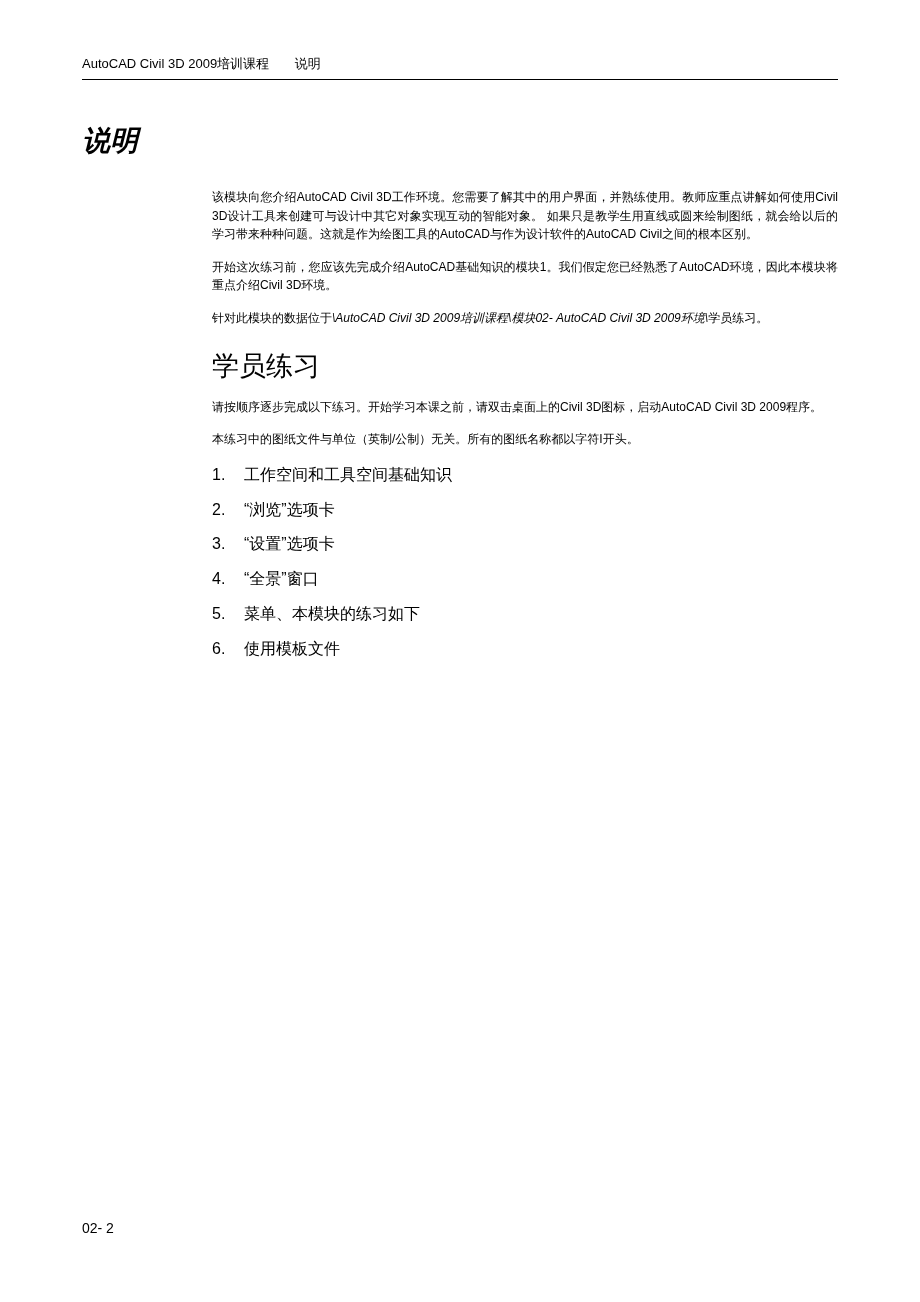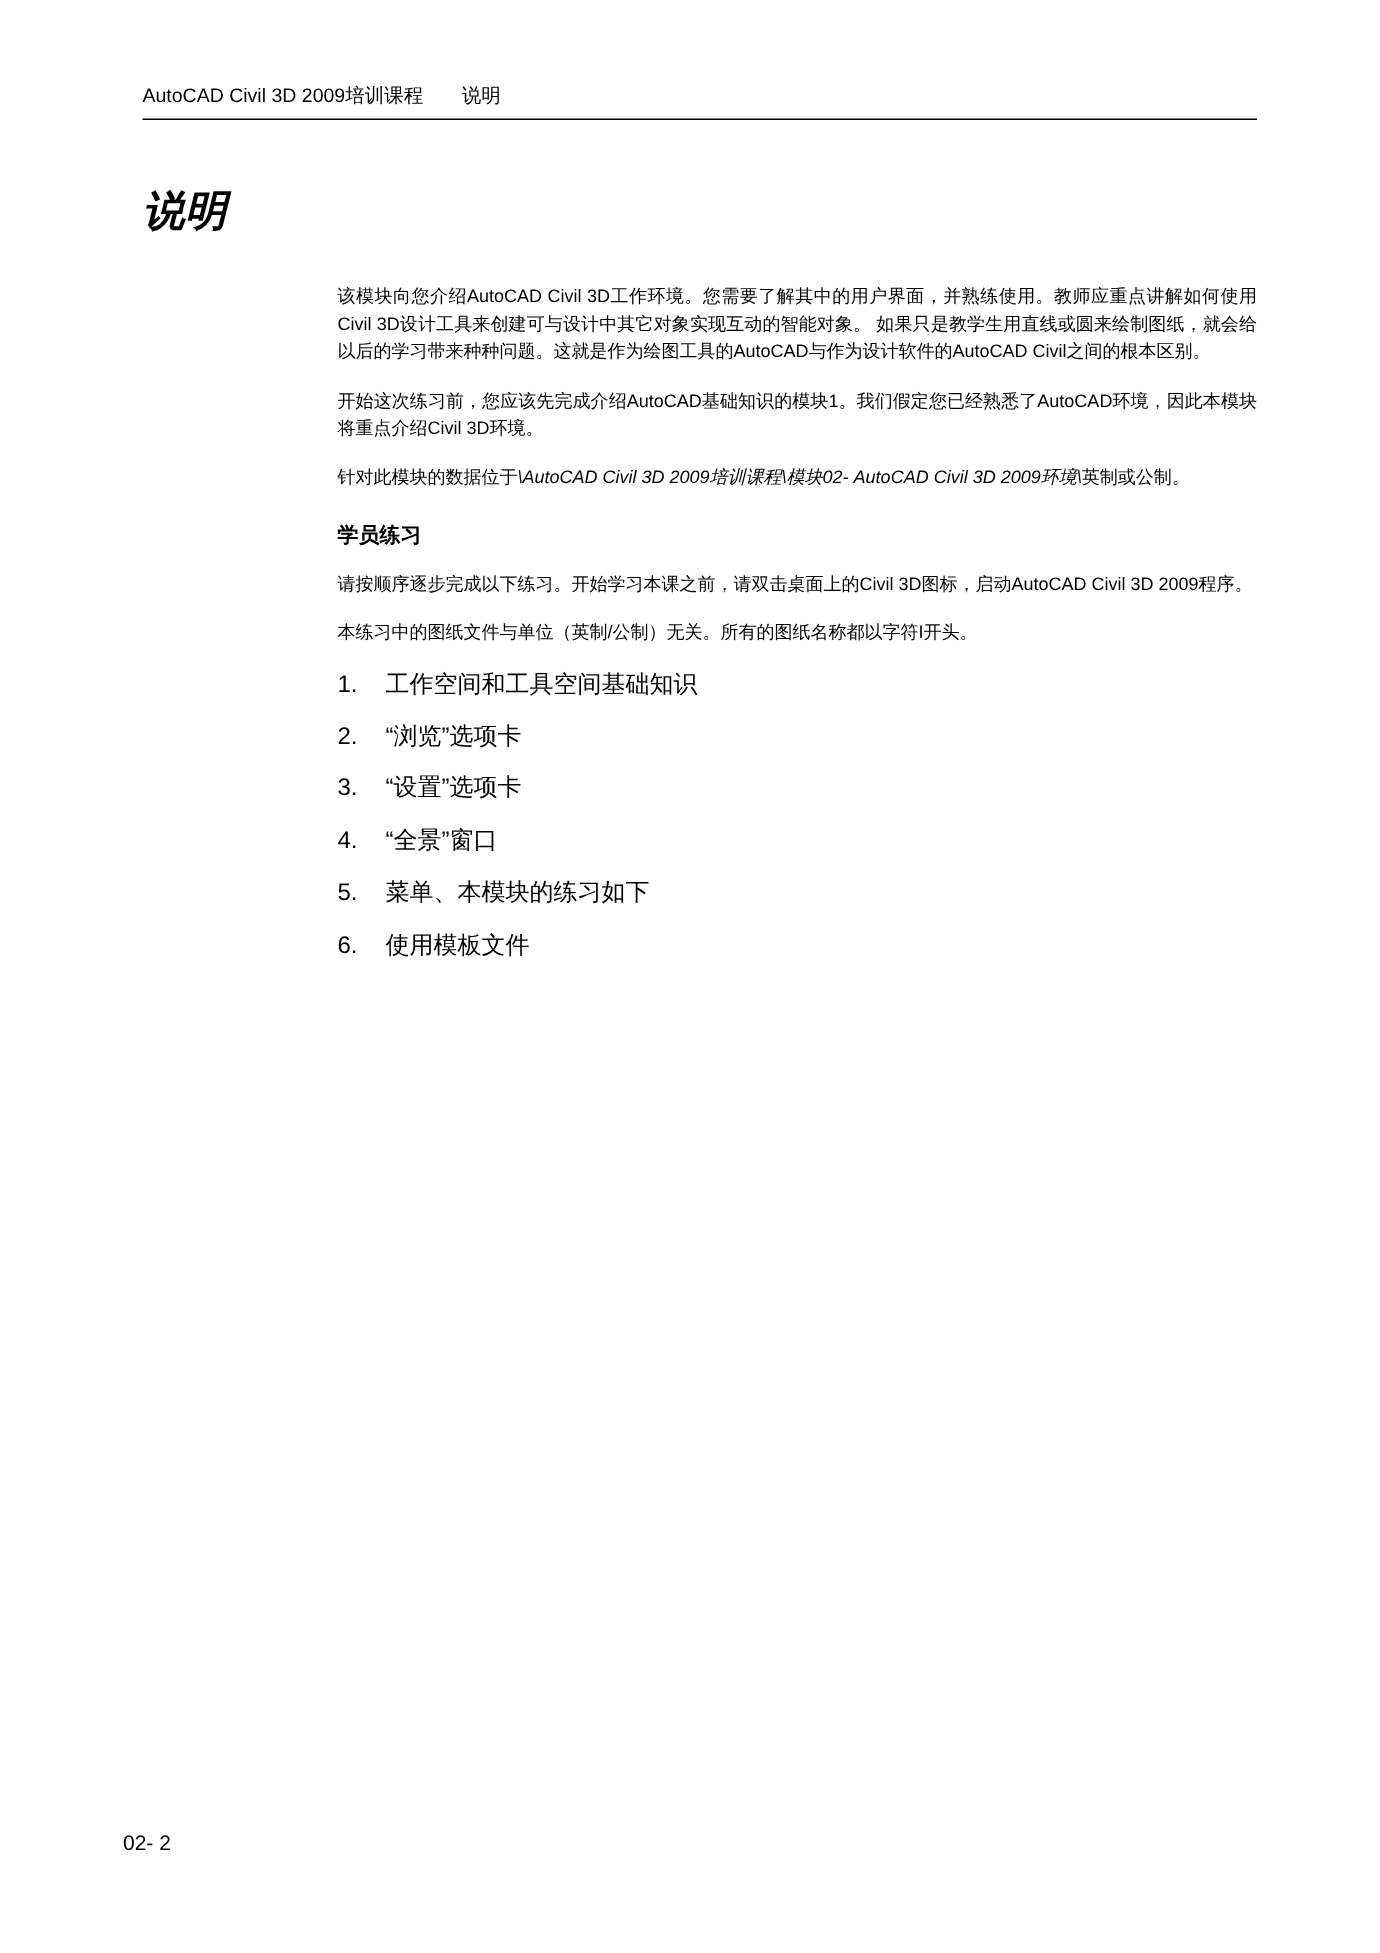--- a/index.html
+++ b/index.html
@@ -10,21 +10,20 @@
     body {
       font-family: "Microsoft YaHei", "SimSun", Arial, sans-serif;
       background: #ffffff;
       color: #000000;
       width: 920px;
       height: 1302px;
       position: relative;
     }
     .page {
       padding: 55px 82px 55px 82px;
-      margin-left: 13px;
     }
     .header {
       font-size: 13px;
       color: #000;
       padding-bottom: 6px;
       border-bottom: 1px solid #000;
       margin-bottom: 42px;
     }
     .header-course {
       display: inline;
@@ -44,22 +43,22 @@
       margin-left: 130px;
       margin-right: 0px;
     }
     .para {
       font-size: 12px;
       line-height: 1.55;
       margin-bottom: 14px;
       text-align: justify;
     }
     .subtitle {
-      font-size: 14px;
-      font-weight: bold;
+      font-size: 27px;
+      font-weight: normal;
       margin-top: 20px;
       margin-bottom: 14px;
     }
     .italic {
       font-style: italic;
     }
     .list {
       list-style: none;
       padding-left: 0;
     }
@@ -91,21 +90,21 @@
     <span class="header-course">AutoCAD Civil 3D 2009培训课程</span>
     <span class="header-section">说明</span>
   </div>
 
   <h1 class="main-title">说明</h1>
 
   <div class="content">
     <p class="para">该模块向您介绍AutoCAD Civil 3D工作环境。您需要了解其中的用户界面，并熟练使用。教师应重点讲解如何使用Civil 3D设计工具来创建可与设计中其它对象实现互动的智能对象。  如果只是教学生用直线或圆来绘制图纸，就会给以后的学习带来种种问题。这就是作为绘图工具的AutoCAD与作为设计软件的AutoCAD Civil之间的根本区别。</p>
     <p class="para">开始这次练习前，您应该先完成介绍AutoCAD基础知识的模块1。我们假定您已经熟悉了AutoCAD环境，因此本模块将重点介绍Civil 3D环境。</p>
     <p class="para">
-      <span>针对此模块的数据位于</span><span class="italic">\AutoCAD Civil 3D 2009培训课程\模块02- AutoCAD Civil 3D 2009环境\</span><span>英制或公制。</span>
+      <span>针对此模块的数据位于</span><span class="italic">\AutoCAD Civil 3D 2009培训课程\模块02- AutoCAD Civil 3D 2009环境\</span><span>学员练习。</span>
     </p>
 
     <h2 class="subtitle">学员练习</h2>
 
     <p class="para">请按顺序逐步完成以下练习。开始学习本课之前，请双击桌面上的Civil 3D图标，启动AutoCAD Civil 3D 2009程序。</p>
     <p class="para">本练习中的图纸文件与单位（英制/公制）无关。所有的图纸名称都以字符I开头。</p>
 
     <ol class="list">
       <li class="list-item">
         <span class="list-num">1.</span>

